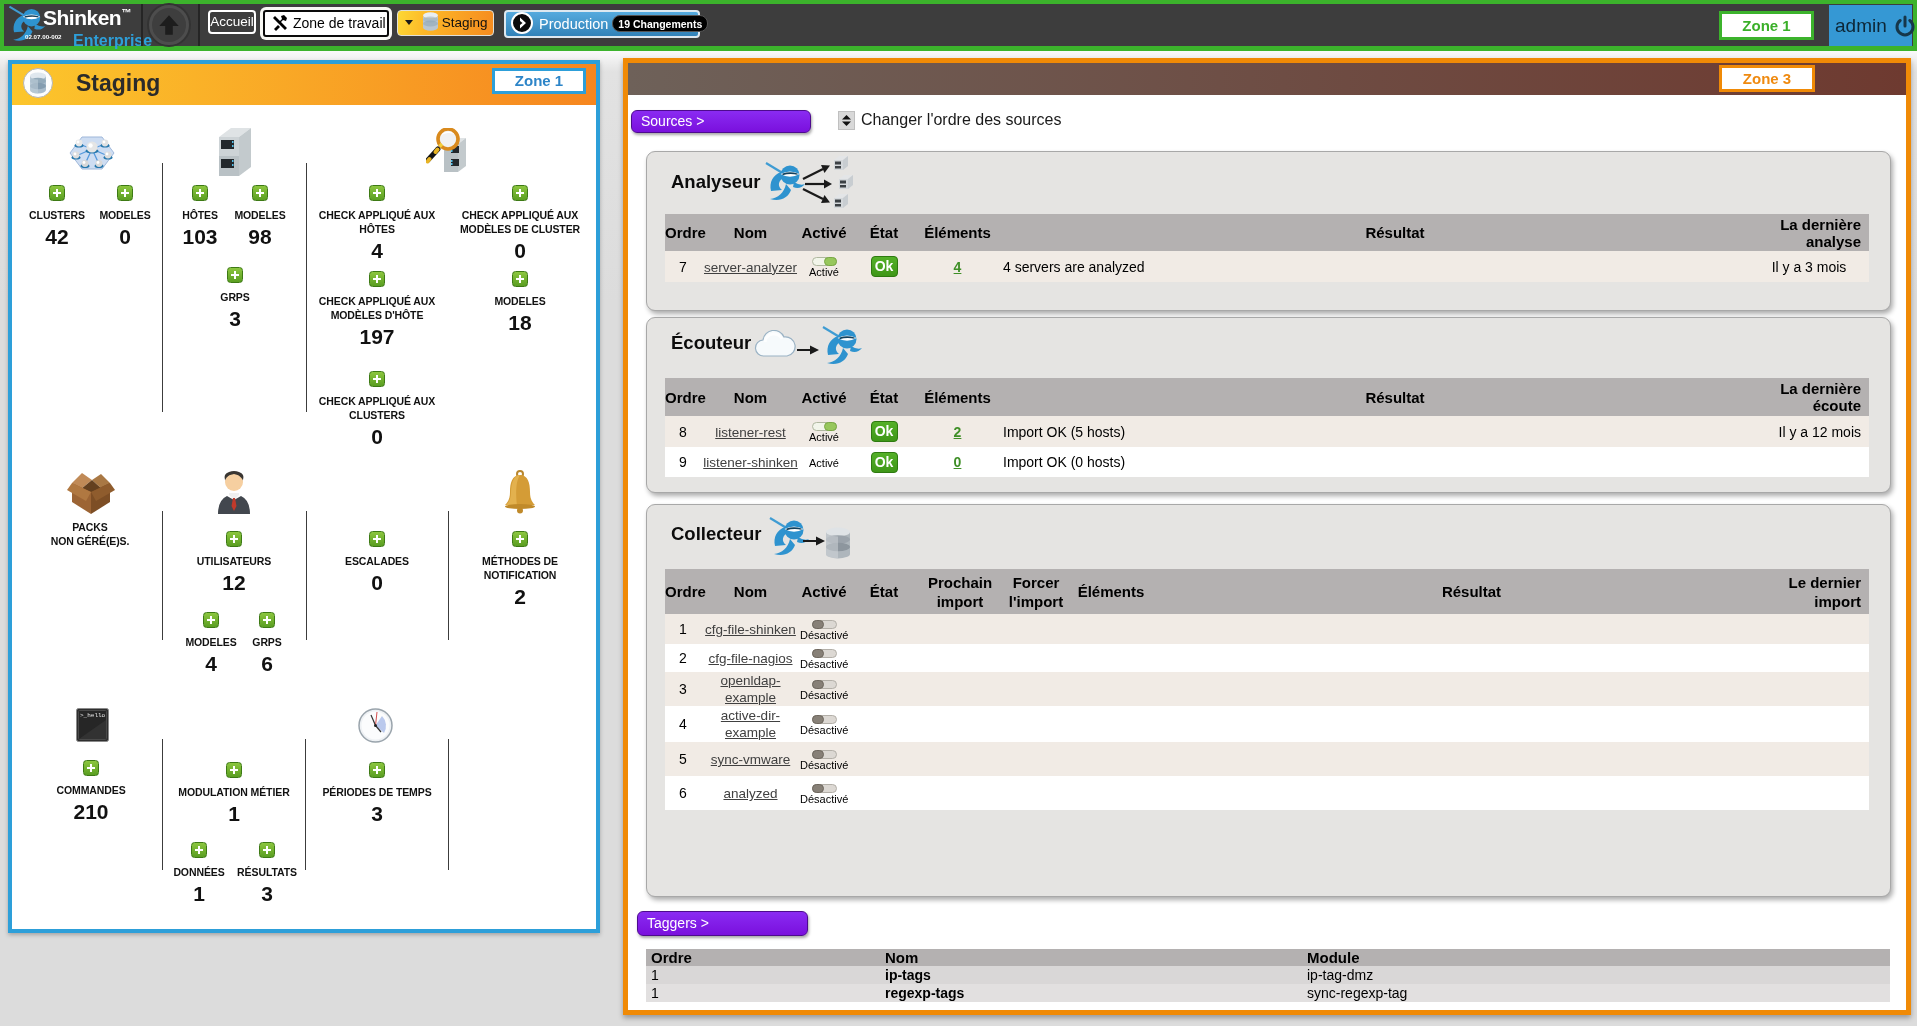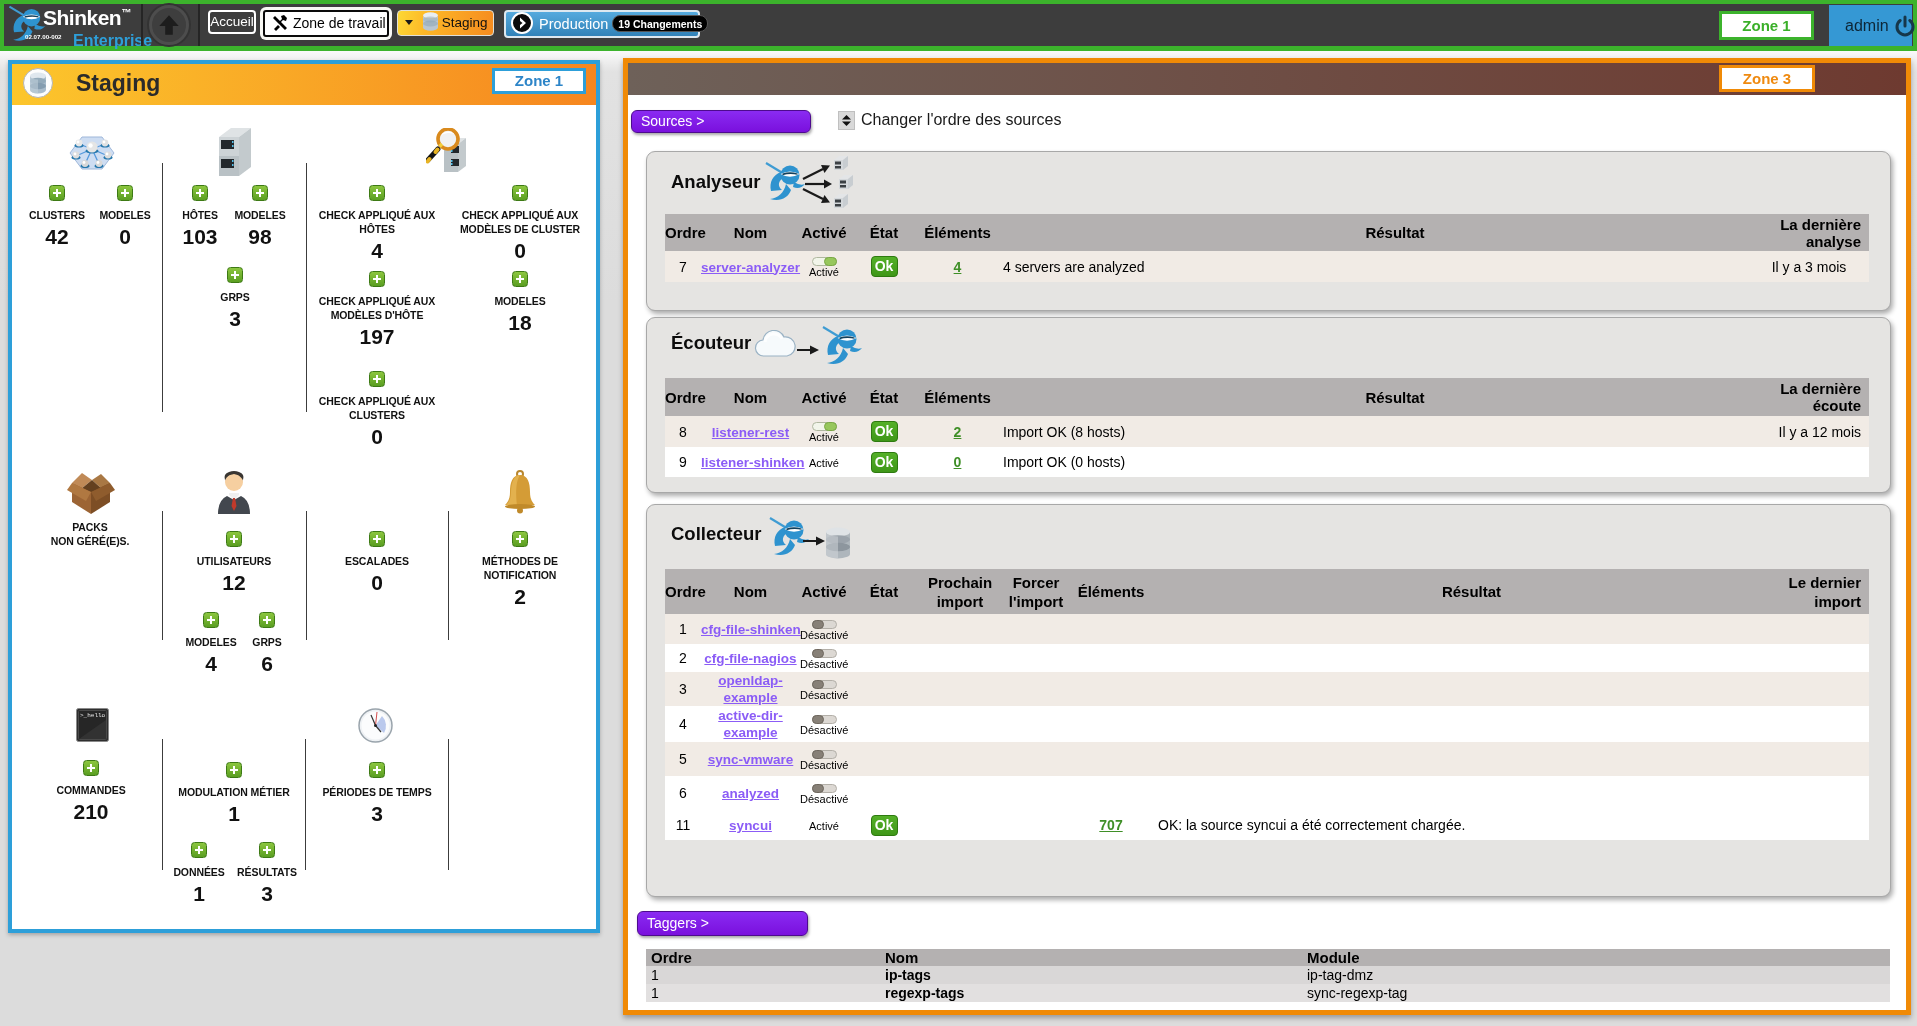--- a/index.html
+++ b/index.html
@@ -16,21 +16,21 @@
 #upbtn svg{position:absolute;left:5px;top:5px}
 .navbtn{position:absolute;top:7px;height:26px;border-radius:4px;font-size:16px;line-height:23px;white-space:nowrap}
 #btnAccueil{left:204px;top:6px;width:48px;height:24px;line-height:20px;border:2px solid #fff;color:#fff;text-align:center;background:#3d3d3d;font-size:13.5px;border-radius:4px}
 #btnZone{left:259px;top:6px;width:126px;height:27px;background:#fff;border:2px solid #0a0a0a;box-shadow:0 0 0 3px #f8f8f4;color:#000;text-align:left;padding-left:7px;border-radius:3px;font-size:14px;line-height:22px}
 #btnZone svg{vertical-align:-3px;margin-right:5px}
 #btnStaging{left:393px;top:6px;width:97px;height:26px;background:linear-gradient(100deg,#fdd835,#fdb827 30%,#f68b1f);border:1px solid #e0e0d8;border-radius:4px;color:#101010;padding-left:7px;font-size:13.5px;line-height:23px}
 #btnStaging .caret{display:inline-block;width:0;height:0;border-left:4.5px solid transparent;border-right:4.5px solid transparent;border-top:5.5px solid #1a1a1a;vertical-align:2px}
 #btnProd{left:500px;top:6px;width:196px;height:28px;background:linear-gradient(#55aade,#3182b8);border:2px solid #dde8f0;border-radius:4px;color:#fff;padding-left:5px;font-size:14.5px;line-height:23px;white-space:nowrap}
 #pill19{display:inline-block;background:#000;color:#fff;border-radius:8px;font-size:10.5px;height:17px;line-height:16px;padding:0 5px;vertical-align:1px;margin-left:4px;font-weight:bold;border:1px solid #555}
 #zone1{position:absolute;left:1715px;top:7px;width:95px;height:29px;background:#fff;border:3px solid #3cb32c;color:#3aaf29;font-weight:bold;font-size:15px;text-align:center;line-height:23px}
-#adminbox{position:absolute;left:1825px;top:1px;width:83px;height:41px;background:#3598d4;color:#0d2636;font-size:16px;line-height:41px;padding-left:16px}
+#adminbox{position:absolute;left:1825px;top:1px;width:83px;height:41px;background:#3598d4;color:#0d2636;font-size:19px;line-height:41px;padding-left:6px}
 #adminbox svg{vertical-align:-6px;margin-left:8px}
 
 #lp{position:absolute;left:8px;top:60px;width:592px;height:873px;background:#fff;border:4px solid #2d9fd9;box-shadow:0 2px 4px rgba(0,0,0,.25)}
 #lp-head{position:absolute;left:0;top:0;width:584px;height:41px;background:linear-gradient(90deg,#fcc62c,#f6861f)}
 #lp-title{position:absolute;left:64px;top:6px;font-size:23px;font-weight:bold;color:#2b2b2b}
 #zone2{position:absolute;left:480px;top:4px;width:94px;height:26px;background:#fff;border:3px solid #2d9fd9;color:#2d85c8;font-weight:bold;font-size:15px;text-align:center;line-height:20px}
 #lp-circ{position:absolute;left:11px;top:4px;width:30px;height:30px;border-radius:50%;background:#fdfdfd;border:1px solid #b5b5b5}
 .vline{position:absolute;width:1px;background:#3c3c3c}
 .sg{position:absolute;text-align:center;color:#111}
 .sg .plus{display:inline-block;width:16px;height:16px;border-radius:3.5px;background:linear-gradient(#8cc63f,#5a9e21);border:1px solid #3d7a14;position:relative}
@@ -43,21 +43,21 @@
 #rp-title{position:absolute;left:12px;top:3px;font-size:21.5px;font-weight:bold;color:#fff}
 #zone3{position:absolute;left:1091px;top:2px;width:96px;height:27px;background:#fff;border:3px solid #f08a06;color:#ef8a10;font-weight:bold;font-size:15px;text-align:center;line-height:21px}
 .purp{position:absolute;width:180px;height:23px;background:linear-gradient(#8a2bf2,#7a10dd);border:1px solid #4d0b8e;border-radius:6px;color:#fff;font-size:14px;line-height:21px;padding-left:9px;box-shadow:1px 2px 3px rgba(0,0,0,.35)}
 .card{position:absolute;left:18px;width:1245px;background:#e5e4e2;border:1px solid #a8a8a8;border-radius:9px;box-shadow:2px 3px 5px rgba(0,0,0,.33)}
 .card-title{position:absolute;left:24px;font-size:18.5px;font-weight:bold;color:#0c0c0c}
 table.mtab{border-collapse:collapse;position:absolute;left:18px;table-layout:fixed;font-size:15px;color:#000}
 table.mtab th{background:#b4b1b1;font-weight:bold;font-size:15px;padding:0}
 table.mtab td{padding:0;vertical-align:middle;font-size:14px}
 tr.cream td{background:#f1ebe5}
 tr.white td{background:#fff}
-.namelink{font-weight:bold;text-decoration:underline;color:#8b5cf6;font-size:13.5px;white-space:nowrap}
+.namelink{font-weight:normal;text-decoration:underline;color:#404040;font-size:13.5px;white-space:nowrap}
 .grnlink{font-weight:bold;text-decoration:underline;color:#3f8f27}
 .okbadge{display:inline-block;width:27px;height:21px;background:linear-gradient(#54b028,#3f9718);border:1px solid #2e7a10;border-radius:4px;color:#fff;font-weight:bold;font-size:14px;text-align:center;line-height:19px}
 .tgl{position:relative;display:inline-block;width:25px;height:9px;border-radius:5px}
 .tgl.on{background:#f2f5ea;border:1px solid #b0b8a0}
 .tgl.on i{position:absolute;right:-1px;top:-1px;width:13px;height:9px;border-radius:5px;background:#97c75c;border:1px solid #7aa846}
 .tgl.off{background:#dcd8d3;border:1px solid #b3afa8}
 .tgl.off i{position:absolute;left:-1px;top:-1px;width:12px;height:9px;border-radius:5px;background:#878077;border:1px solid #6e675e}
 .smalltxt{font-size:11px;line-height:12px}
 .tgwrap{line-height:10px;padding-top:1px}
 </style>
@@ -361,21 +361,21 @@
           </tr>
       <tr class="cream" style="height:31px">
             <td style="text-align:center">8</td>
             <td style="text-align:center"><span class="namelink">listener-rest</span></td>
             <td style="text-align:center">
               <div class="tgwrap"><span class="tgl on"><i></i></span></div>
               <div class="smalltxt">Activé</div>
             </td>
             <td style="text-align:center"><span class="okbadge">Ok</span></td>
             <td style="text-align:center"><span class="grnlink">2</span></td>
-            <td style="padding-left:8px">Import OK (8 hosts)</td>
+            <td style="padding-left:8px">Import OK (5 hosts)</td>
             <td style="text-align:right;padding-right:8px">Il y a 12 mois</td>
           </tr>
       <tr class="white" style="height:30px">
             <td style="text-align:center">9</td>
             <td style="text-align:center"><span class="namelink">listener-shinken</span></td>
             <td style="text-align:center" class="smalltxt2"><span style="font-size:11px">Activé</span></td>
             <td style="text-align:center"><span class="okbadge">Ok</span></td>
             <td style="text-align:center"><span class="grnlink">0</span></td>
             <td style="padding-left:8px">Import OK (0 hosts)</td>
             <td></td>
@@ -499,31 +499,20 @@
             <td style="text-align:center"><span class="namelink">analyzed</span></td>
             <td style="text-align:center">
               <div class="tgwrap"><span class="tgl off"><i></i></span></div>
               <div class="smalltxt">Désactivé</div>
             </td>
             <td></td>
             <td></td>
             <td></td>
             <td></td>
             <td></td>
-            <td></td>
-          </tr>
-      <tr class="white" style="height:30px">
-            <td style="text-align:center">11</td>
-            <td style="text-align:center"><span class="namelink">syncui</span></td>
-            <td style="text-align:center"><span style="font-size:11px">Activé</span></td>
-            <td style="text-align:center"><span class="okbadge">Ok</span></td>
-            <td></td>
-            <td></td>
-            <td style="text-align:center"><span class="grnlink">707</span></td>
-            <td style="padding-left:8px">OK: la source syncui a été correctement chargée.</td>
             <td></td>
           </tr>
     </tbody>
       </table>
   </div>
 
   <div class="purp" style="left:9px;top:848px;width:171px;height:25px;line-height:23px">Taggers &gt;</div>
   <table class="mtab" style="top:886px;width:1244px;left:18px" id="tagtab">
     <colgroup>
         <col style="width:239px">

